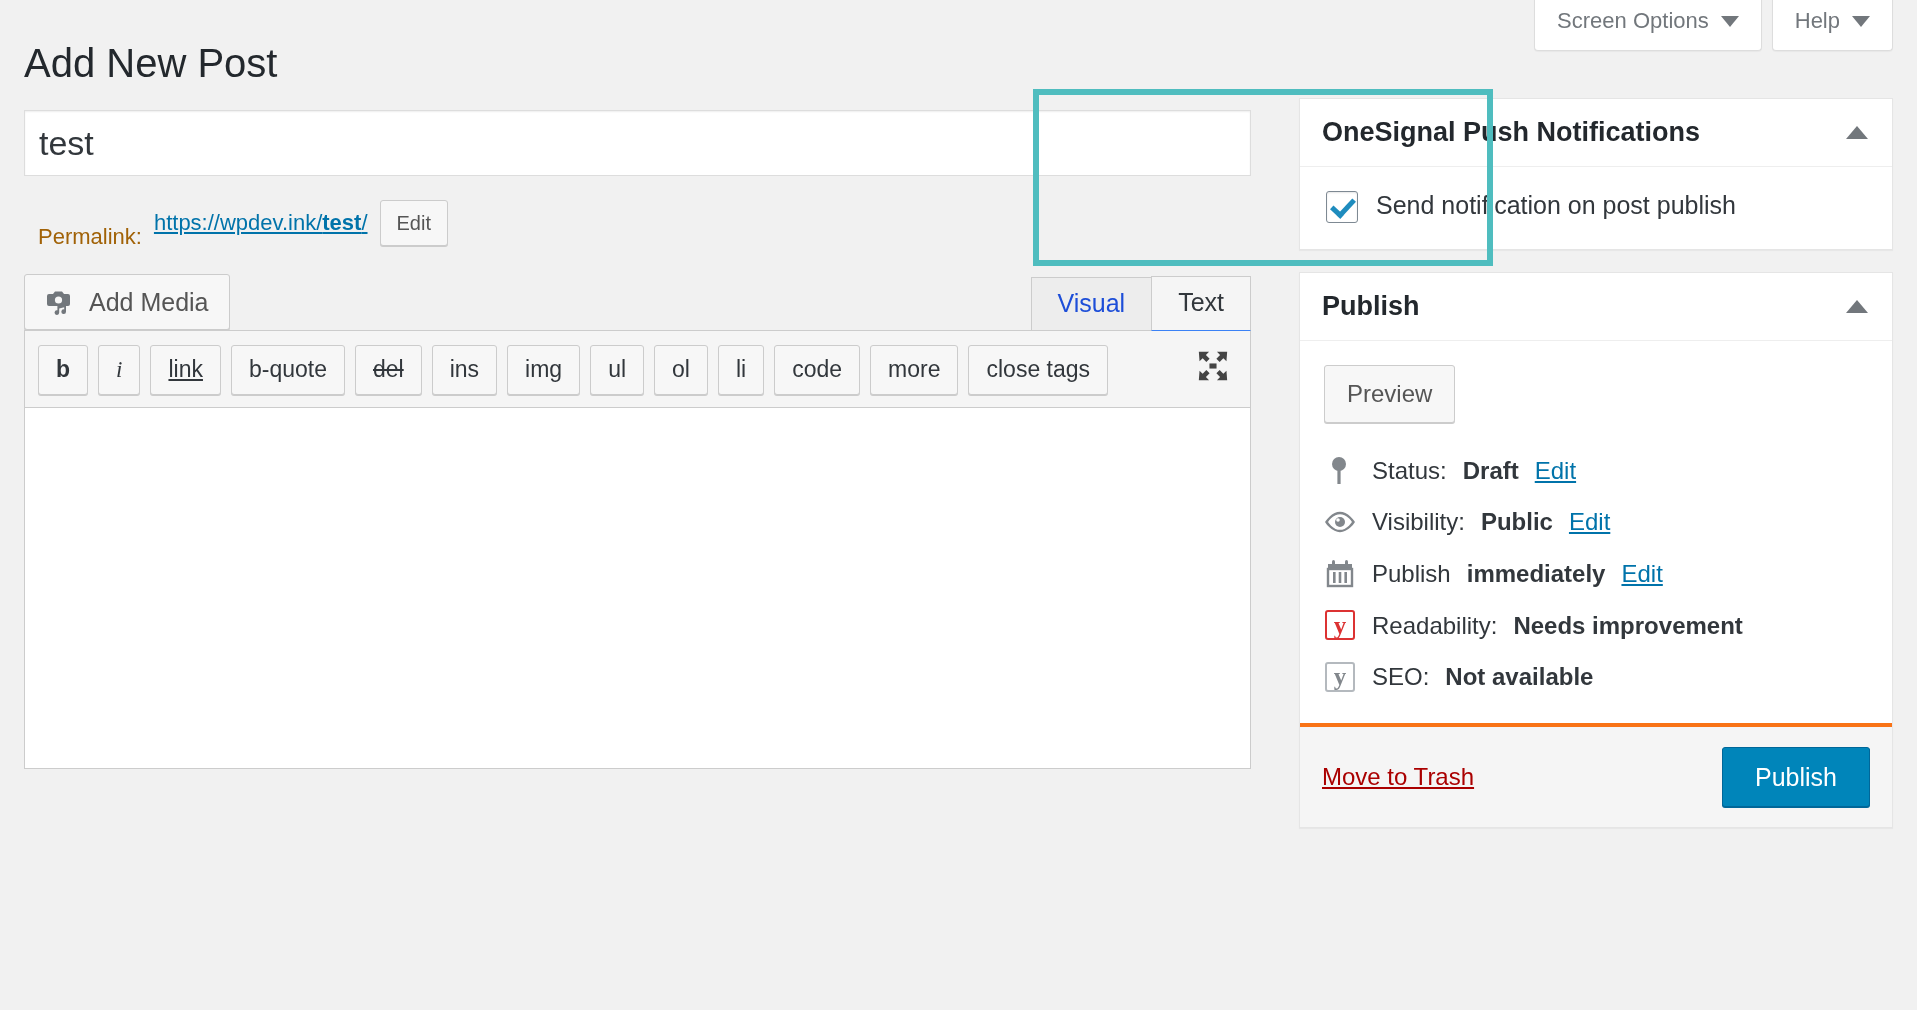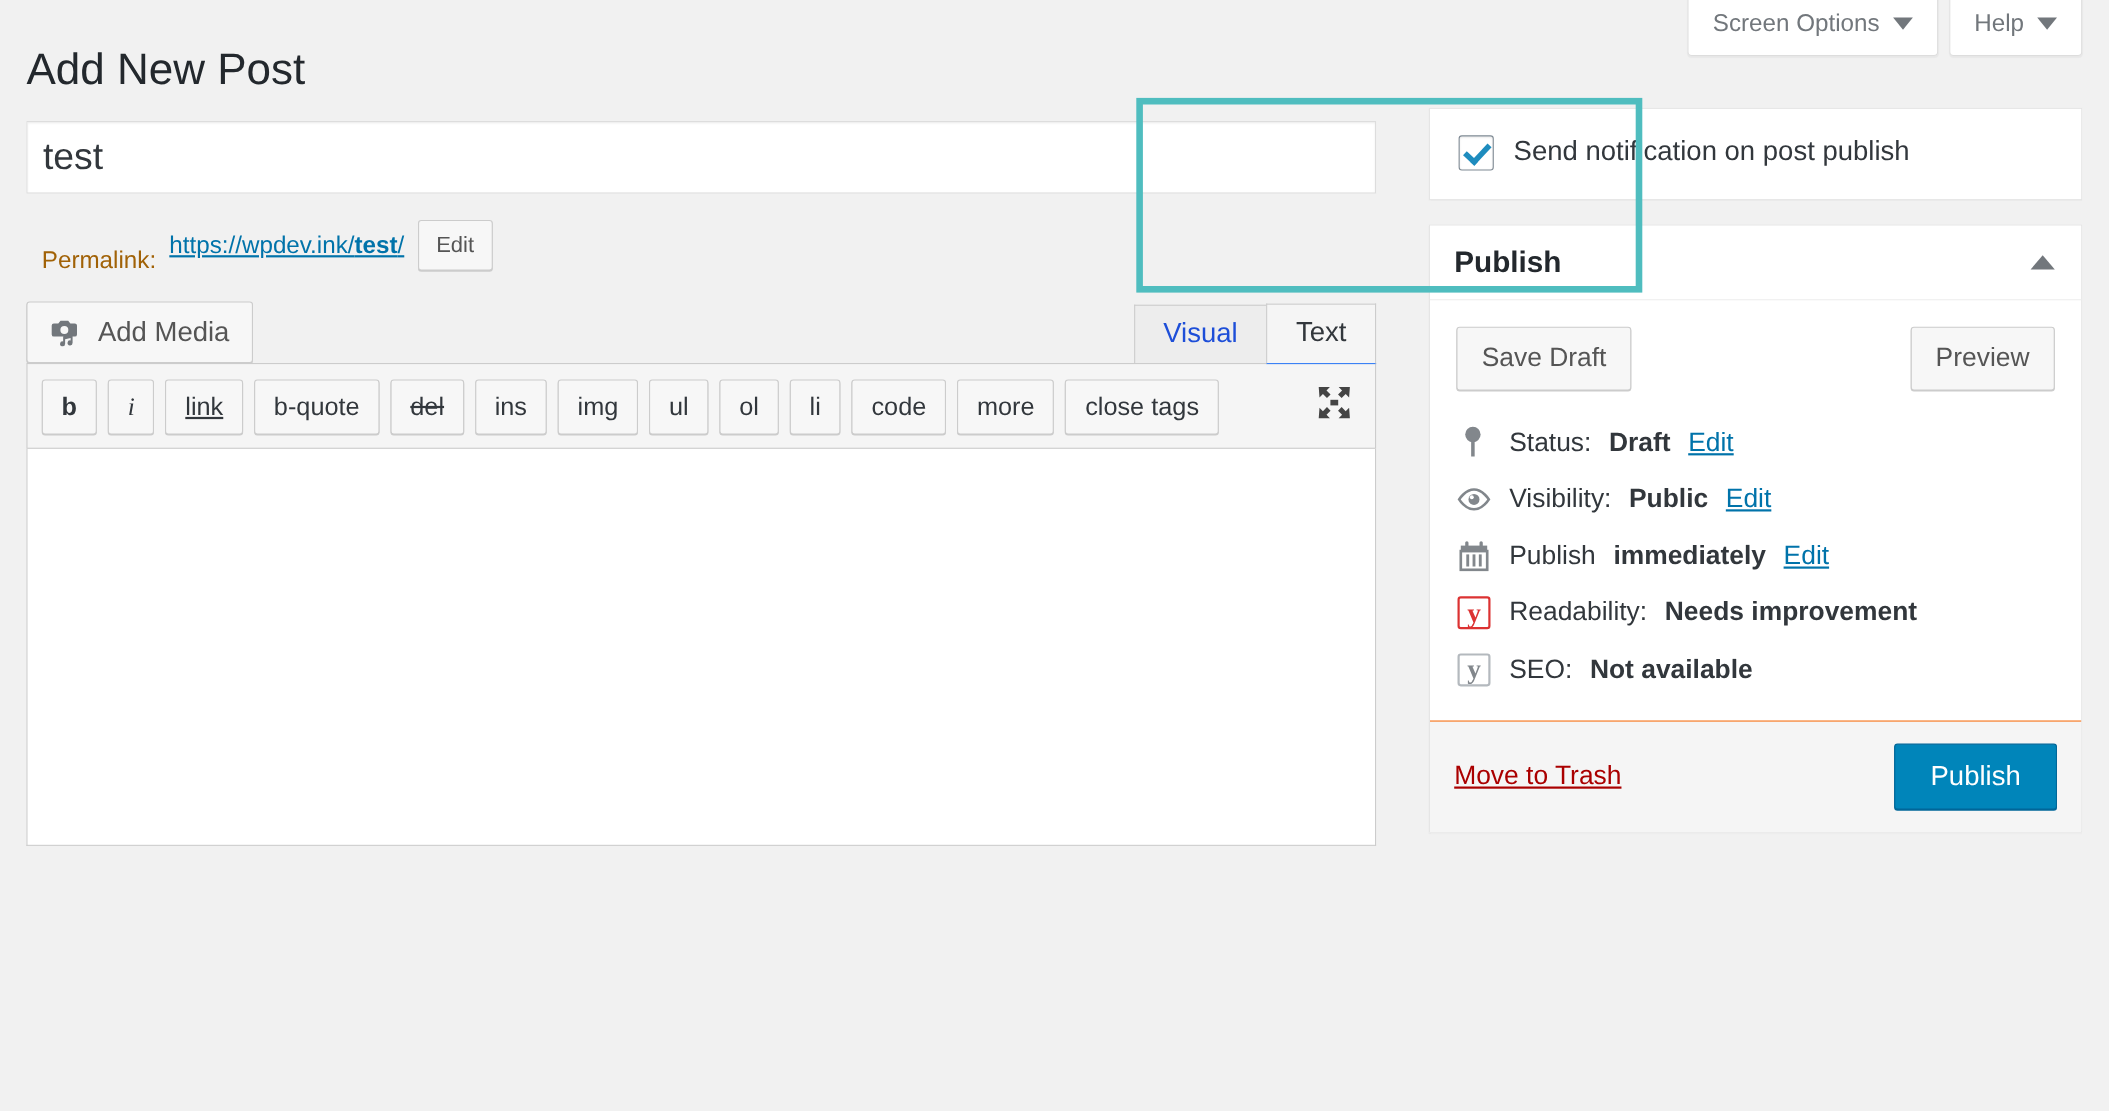--- a/index.html
+++ b/index.html
@@ -322,21 +322,21 @@
     font-family: "Liberation Serif", serif;
     font-size: 25px;
     font-weight: bold;
     line-height: 1;
     box-sizing: border-box;
   }
   .yoast-badge.red { border-color: #dc3232; color: #dc3232; }
   .yoast-badge.grey { border-color: #b4b9be; color: #82878c; }
   .major-actions {
     background: #f5f5f5;
-    border-top: 1px solid #f97316;
+    border-top: 4px solid #f97316;
     padding: 20px 22px;
     display: flex;
     align-items: center;
     justify-content: space-between;
   }
   .trash-link {
     color: #a00;
     text-decoration: underline;
     font-size: 24px;
     cursor: pointer;
@@ -423,37 +423,40 @@
         </svg>
       </div>
 
       <div class="editor-body"></div>
     </div>
   </div>
 
   <div class="right-col">
 
     <div class="postbox" style="margin-top:98px;">
+      <div class="postbox-head">
+        <span class="postbox-title">OneSignal Push Notifications</span>
+        <span class="toggle-arrow"></span>
+      </div>
       <div class="postbox-inside">
         <label class="onesignal-row">
           <span class="wp-checkbox"></span>
           <span>Send notification on post publish</span>
         </label>
       </div>
     </div>
 
     <div class="postbox">
       <div class="postbox-head">
         <span class="postbox-title">Publish</span>
         <span class="toggle-arrow"></span>
       </div>
 
       <div class="postbox-inside">
         <div class="submit-row">
-          <button class="btn-secondary">Save Draft</button>
           <button class="btn-secondary">Preview</button>
         </div>
 
         <div class="misc-row">
           <span class="misc-icon">
             <svg width="22" height="30" viewBox="0 0 22 30">
               <circle cx="10" cy="8" r="7" fill="#82878c"></circle>
               <rect x="8.4" y="13" width="3.2" height="15" fill="#82878c"></rect>
             </svg>
           </span>

